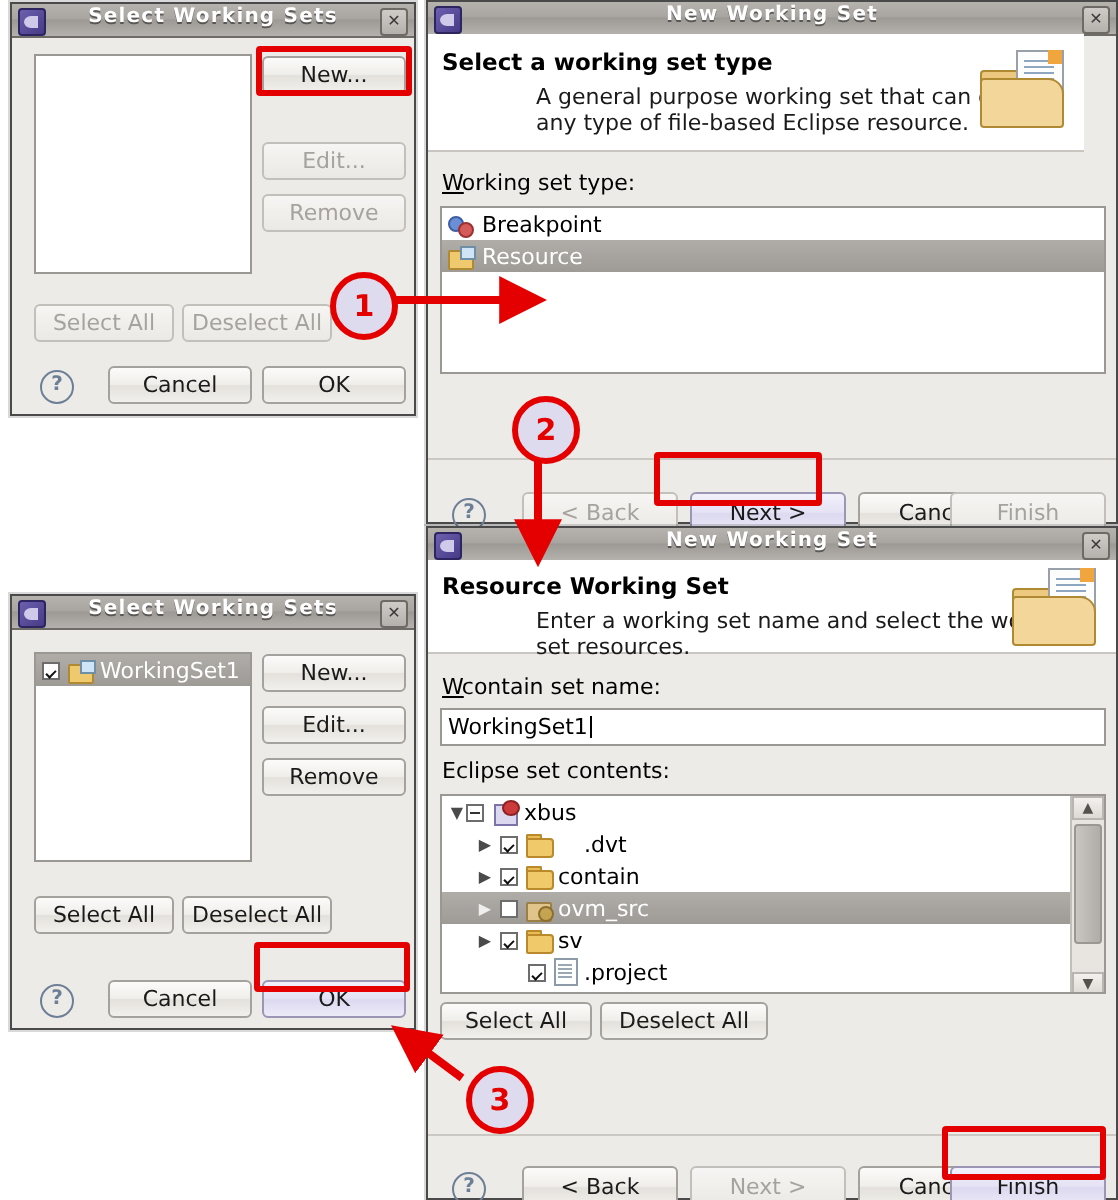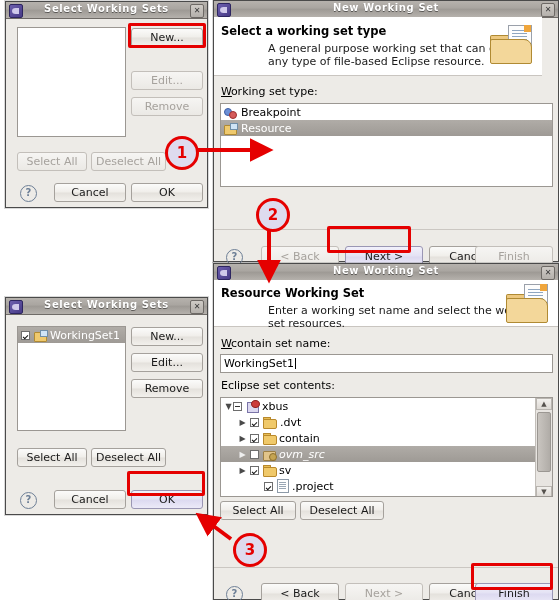--- a/index.html
+++ b/index.html
@@ -254,39 +254,39 @@
             </span>
           <span style="margin-left:3px;">xbus</span>
         </div>
         <div class="row" style="height:16px;padding-left:17px;">
           <span class="tw">▶</span>
           <span class="cb on" style="margin-left:3px;"></span>
           <span class="folder" style="margin-left:4px;">
               <b></b>
               <i></i>
             </span>
-          <span style="margin-left:4px;">.dvt</span>
+          <span style="margin-left:16px;">.dvt</span>
         </div>
         <div class="row" style="height:16px;padding-left:17px;">
           <span class="tw">▶</span>
           <span class="cb on" style="margin-left:3px;"></span>
           <span class="folder" style="margin-left:4px;">
               <b></b>
               <i></i>
             </span>
           <span style="margin-left:3px;">contain</span>
         </div>
         <div class="row selg" style="height:16px;padding-left:17px;">
           <span class="tw" style="color:#efefef;">▶</span>
           <span class="cb" style="margin-left:3px;"></span>
           <span class="ovmico" style="margin-left:4px;">
               <i></i>
               <b></b>
             </span>
-          <span style="margin-left:3px;font-style:italic;">ovm_src</span>
+          <span style="margin-left:3px;">ovm_src</span>
         </div>
         <div class="row" style="height:16px;padding-left:17px;">
           <span class="tw">▶</span>
           <span class="cb on" style="margin-left:3px;"></span>
           <span class="folder" style="margin-left:4px;">
               <b></b>
               <i></i>
             </span>
           <span style="margin-left:3px;">sv</span>
         </div>

